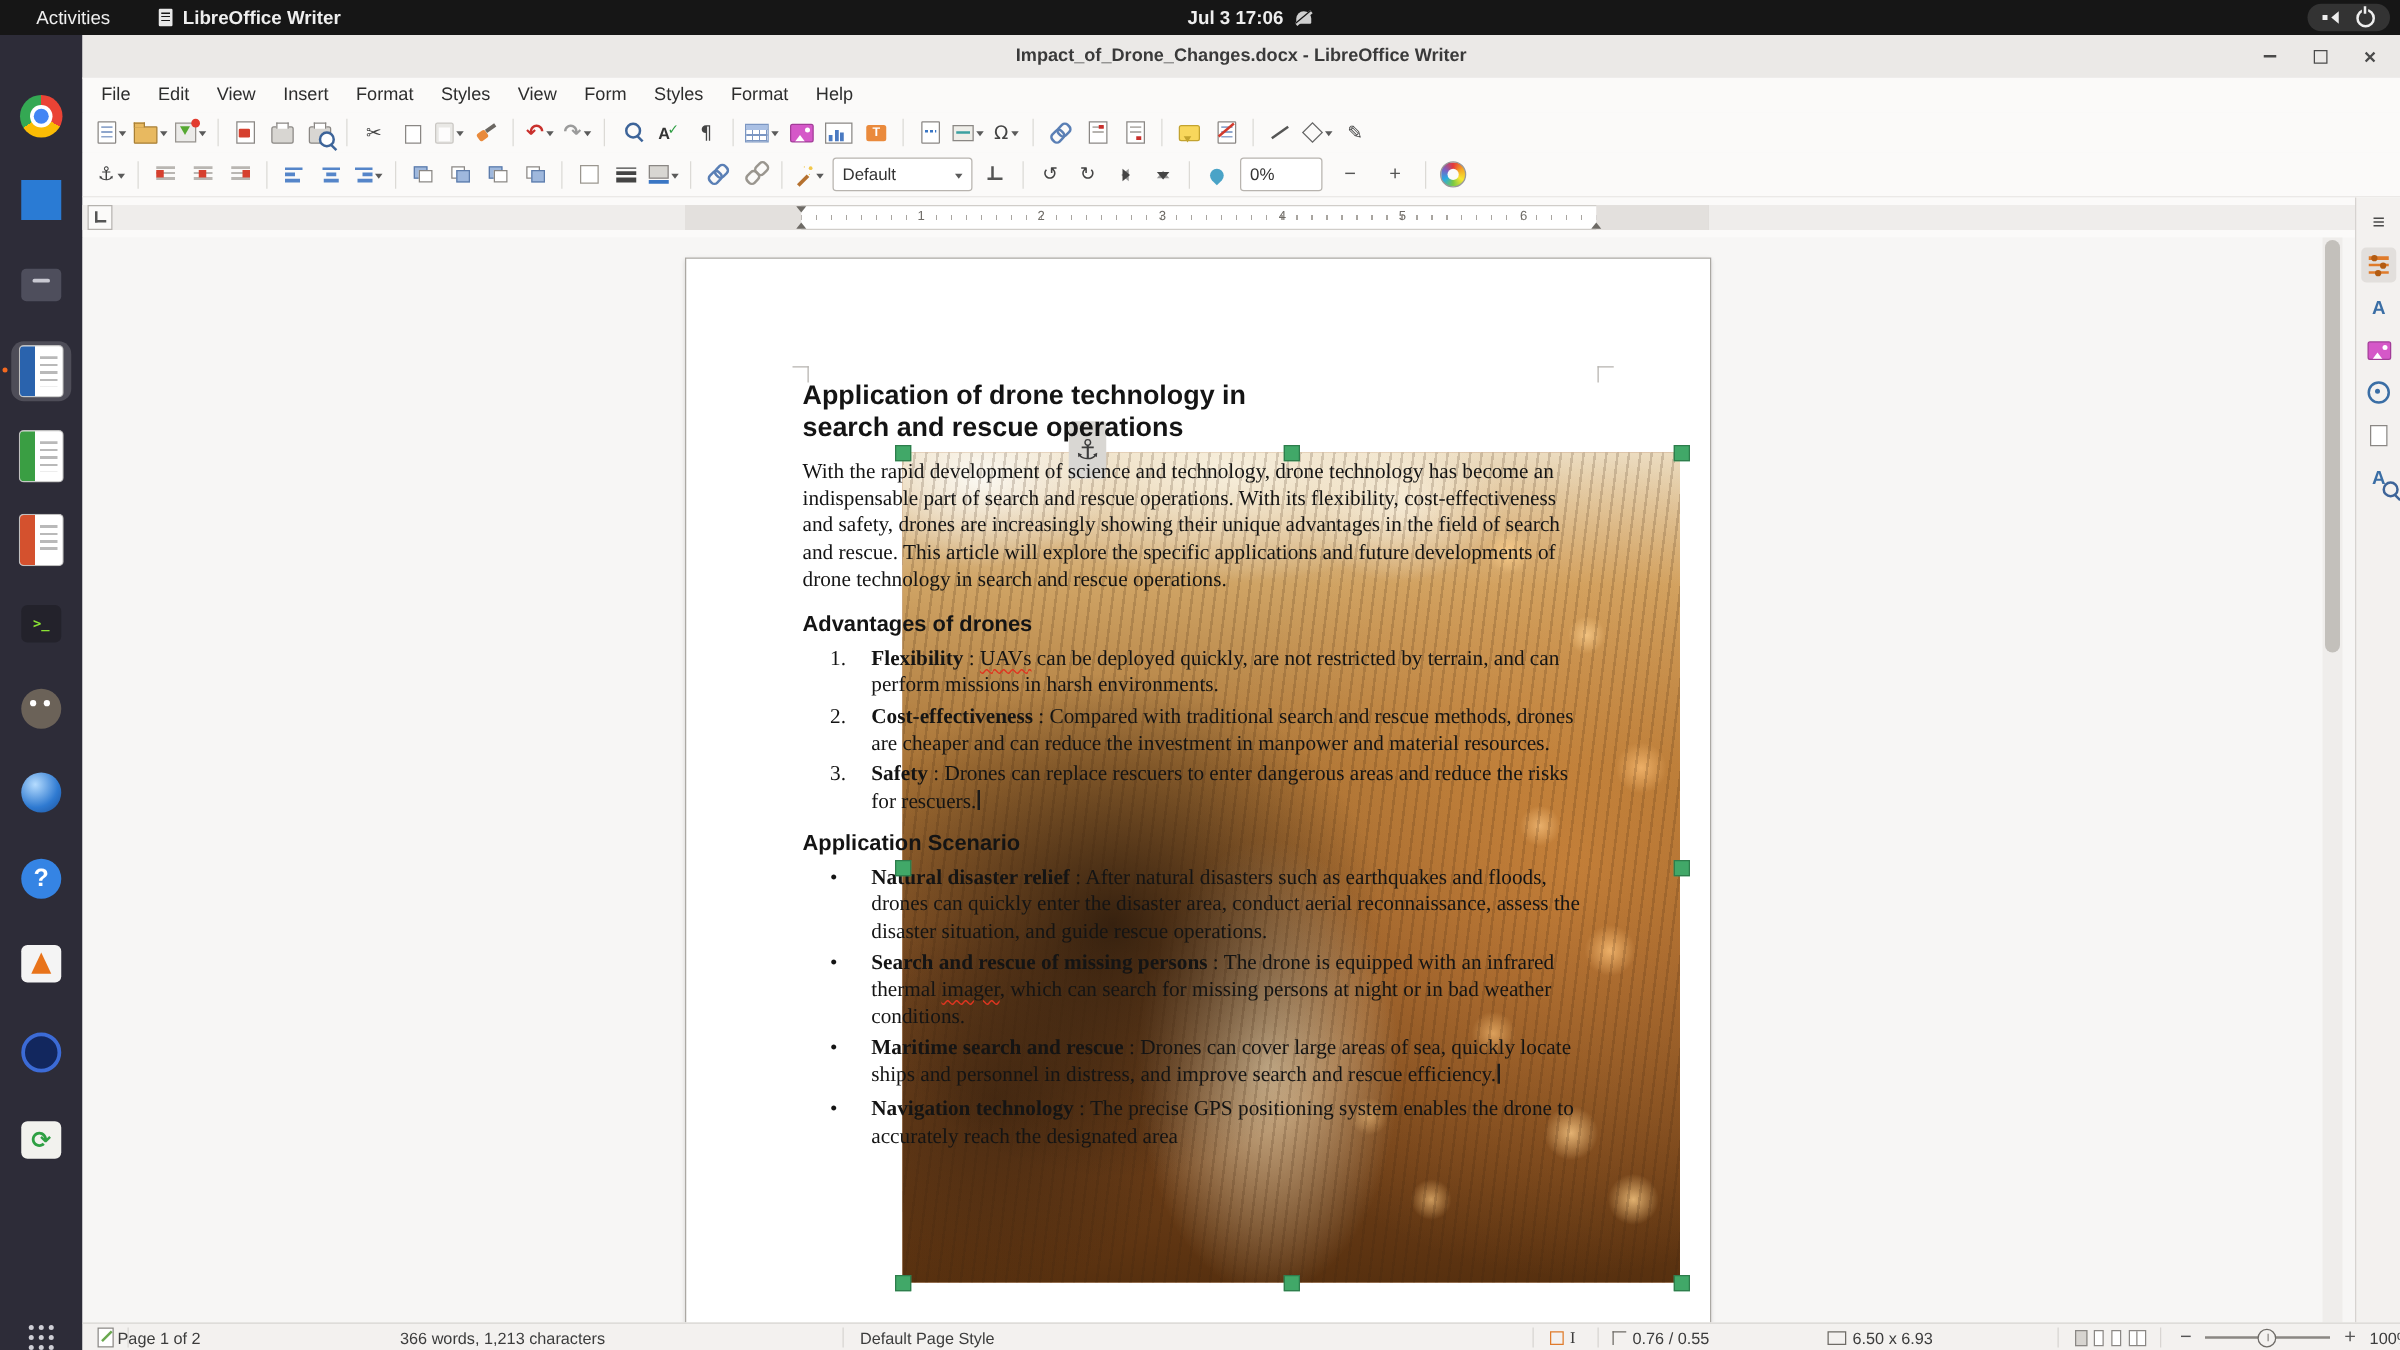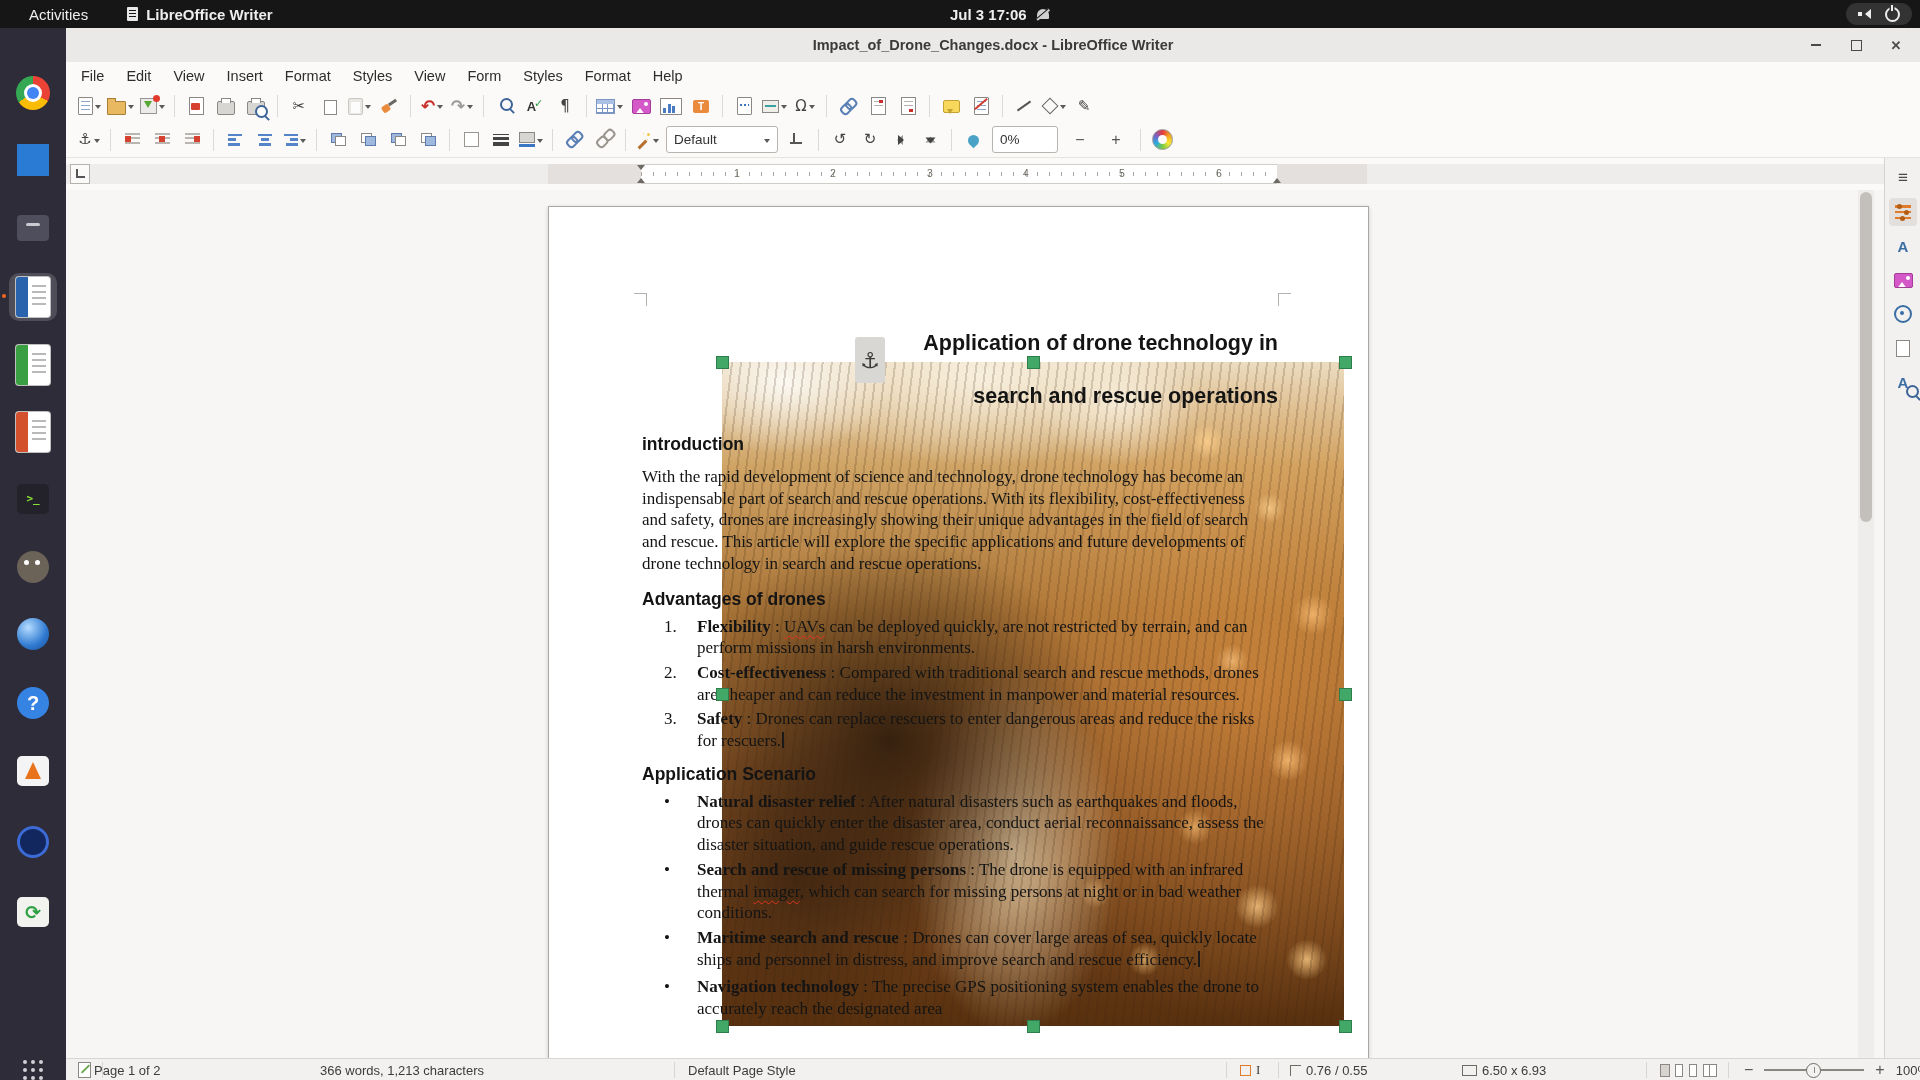--- a/index.html
+++ b/index.html
@@ -211,21 +211,21 @@
      radial-gradient(24px 24px at 68% 90%, rgba(245,195,125,.7), rgba(245,195,125,0) 68%),
      radial-gradient(30px 30px at 94% 90%, rgba(255,210,140,.8), rgba(255,210,140,0) 68%),
      radial-gradient(22px 22px at 60% 80%, rgba(240,190,120,.6), rgba(240,190,120,0) 68%),
      linear-gradient(180deg,#ecdcc0 0%,#cfa364 16%,#a87336 38%,#8a5526 62%,#6e3f18 85%,#57300f 100%);}
   .hnd{position:absolute;width:11px;height:11px;background:#41a868;border:1px solid #2e7d4c;z-index:5;}
   .anchorbadge{position:absolute;left:306px;top:130px;width:30px;height:46px;z-index:2;background:#d9d7d3;
      border-radius:3px;display:flex;align-items:center;justify-content:center;
      font-family:"DejaVu Sans",sans-serif;font-size:22px;color:#3c3c3c;}
   .doccontent{position:absolute;left:93px;top:96px;width:636px;z-index:3;
      font-family:"Liberation Serif",serif;font-size:17px;line-height:21.7px;color:#141414;}
-  .doctitle{font-family:"Liberation Sans",sans-serif;font-weight:bold;font-size:21.5px;line-height:26px;text-align:right;margin-top:27px;}
+  .doctitle{font-family:"Liberation Sans",sans-serif;font-weight:bold;font-size:21.5px;line-height:26px;text-align:left;}
   .h{font-family:"Liberation Sans",sans-serif;font-weight:bold;font-size:17.5px;line-height:21px;}
   .h.intro{margin-top:25px;} .para{margin-top:11px;width:622px;} .h.adv{margin-top:14px;}
   .listblk{margin-top:6px;} .h.app{margin-top:12px;} .h.tech{margin-top:8px;}
   .li{position:relative;padding-left:55px;margin-bottom:3px;width:575px;box-sizing:content-box;}
   .li .mk{position:absolute;left:22px;}
   .lead{font-weight:bold;}
   .sq{text-decoration:underline wavy #e0341f 1px;text-underline-offset:3px;}
   .tcur{display:inline-block;width:2px;height:16px;background:#1a1a1a;vertical-align:-2px;margin-left:1px;}
   
   .vscroll{position:absolute;left:1858px;top:190px;width:16px;height:868px;background:#efedeb;}
@@ -627,21 +627,20 @@
       <div class="hnd" style="left:167px;top:481px;"></div>
       <div class="hnd" style="left:790px;top:481px;"></div>
       <div class="hnd" style="left:167px;top:813px;"></div>
       <div class="hnd" style="left:478px;top:813px;"></div>
       <div class="hnd" style="left:790px;top:813px;"></div>
 
       <div class="doccontent">
         <div class="doctitle">Application of drone technology in</div>
         <div class="doctitle">search and rescue operations</div>
 
-        <div class="h intro">introduction</div>
         <div class="para">With the rapid development of science and technology, drone technology has become an indispensable part of search and rescue operations. With its flexibility, cost-effectiveness and safety, drones are increasingly showing their unique advantages in the field of search and rescue. This article will explore the specific applications and future developments of drone technology in search and rescue operations.</div>
 
         <div class="h adv">Advantages of drones</div>
         <div class="listblk">
           <div class="li">
             <span class="mk">1.</span>
             <span class="lead">Flexibility</span><span> : </span><span class="sq">UAVs</span><span> can be deployed quickly, are not restricted by terrain, and can perform missions in harsh environments.</span>
           </div>
           <div class="li">
             <span class="mk">2.</span>

